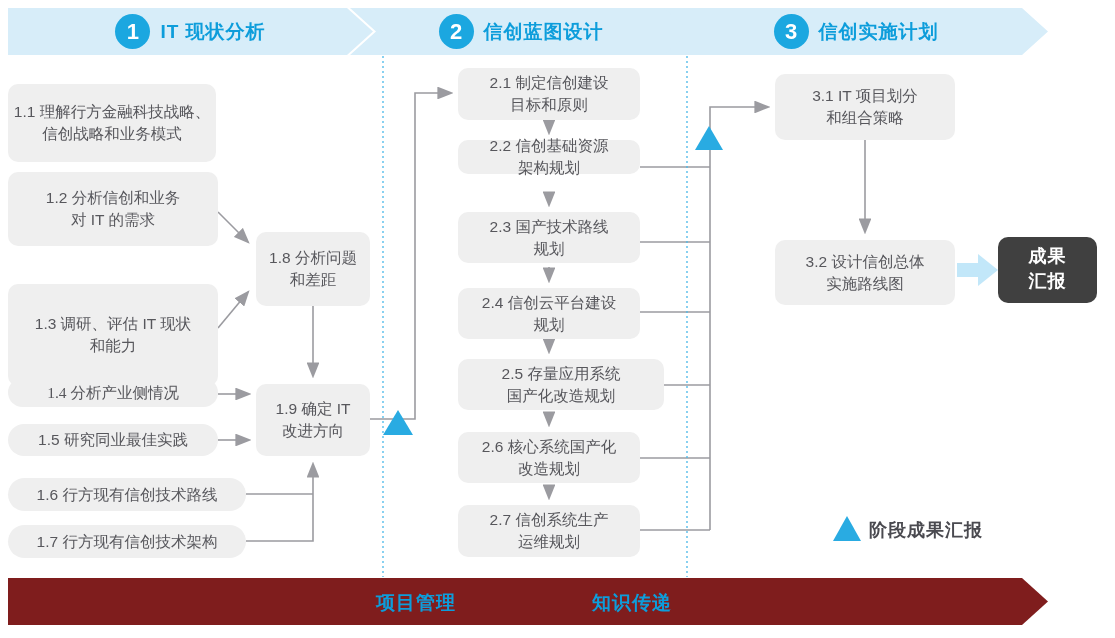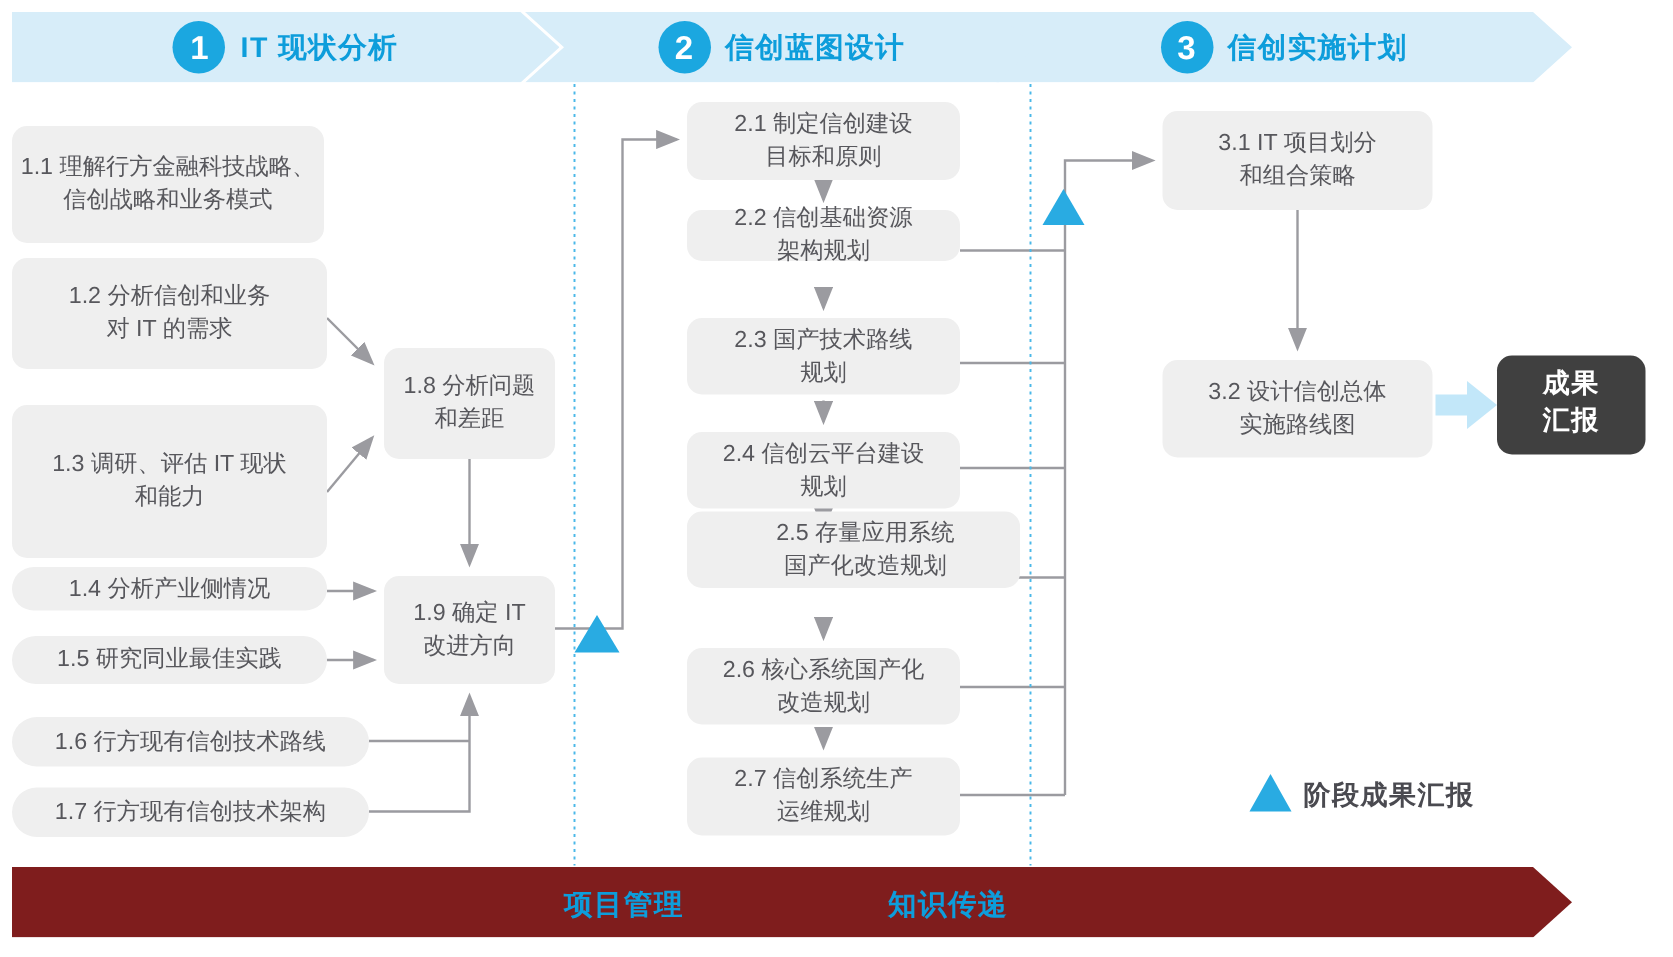--- a/index.html
+++ b/index.html
@@ -98,25 +98,25 @@
   </div>
 
   <div class="box" style="left:8px;top:68px;width:208px;height:78px;margin-top:16px;">
       <span>1.1 理解行方金融科技战略、
 信创战略和业务模式</span>
     </div>
   <div class="box" style="left:8px;top:172px;width:210px;height:74px;">
       <span>1.2 分析信创和业务
 对 IT 的需求</span>
     </div>
-  <div class="box" style="left:8px;top:270px;width:210px;height:102px;">
+  <div class="box" style="left:8px;top:284px;width:210px;height:102px;">
       <span>1.3 调研、评估 IT 现状
 和能力</span>
     </div>
-  <div class="box pill" style="left:8px;top:378px;width:210px;height:29px;">
+  <div class="box pill" style="left:8px;top:378px;width:210px;height:29px;font-family:Liberation Serif, serif;">
       <span>1.4 分析产业侧情况</span>
     </div>
   <div class="box pill" style="left:8px;top:424px;width:210px;height:32px;">
       <span>1.5 研究同业最佳实践</span>
     </div>
   <div class="box pill" style="left:8px;top:478px;width:238px;height:33px;">
       <span>1.6 行方现有信创技术路线</span>
     </div>
   <div class="box pill" style="left:8px;top:525px;width:238px;height:33px;">
       <span>1.7 行方现有信创技术架构</span>
@@ -139,21 +139,21 @@
 架构规划</span>
     </div>
   <div class="box" style="left:458px;top:212px;width:182px;height:51px;">
       <span>2.3 国产技术路线
 规划</span>
     </div>
   <div class="box" style="left:458px;top:288px;width:182px;height:51px;">
       <span>2.4 信创云平台建设
 规划</span>
     </div>
-  <div class="box" style="left:458px;top:341px;width:206px;height:51px;padding-left:16px;">
+  <div class="box" style="left:458px;top:359px;width:206px;height:51px;">
       <span>2.5 存量应用系统
 国产化改造规划</span>
     </div>
   <div class="box" style="left:458px;top:432px;width:182px;height:51px;">
       <span>2.6 核心系统国产化
 改造规划</span>
     </div>
   <div class="box" style="left:458px;top:505px;width:182px;height:52px;">
       <span>2.7 信创系统生产
 运维规划</span>

